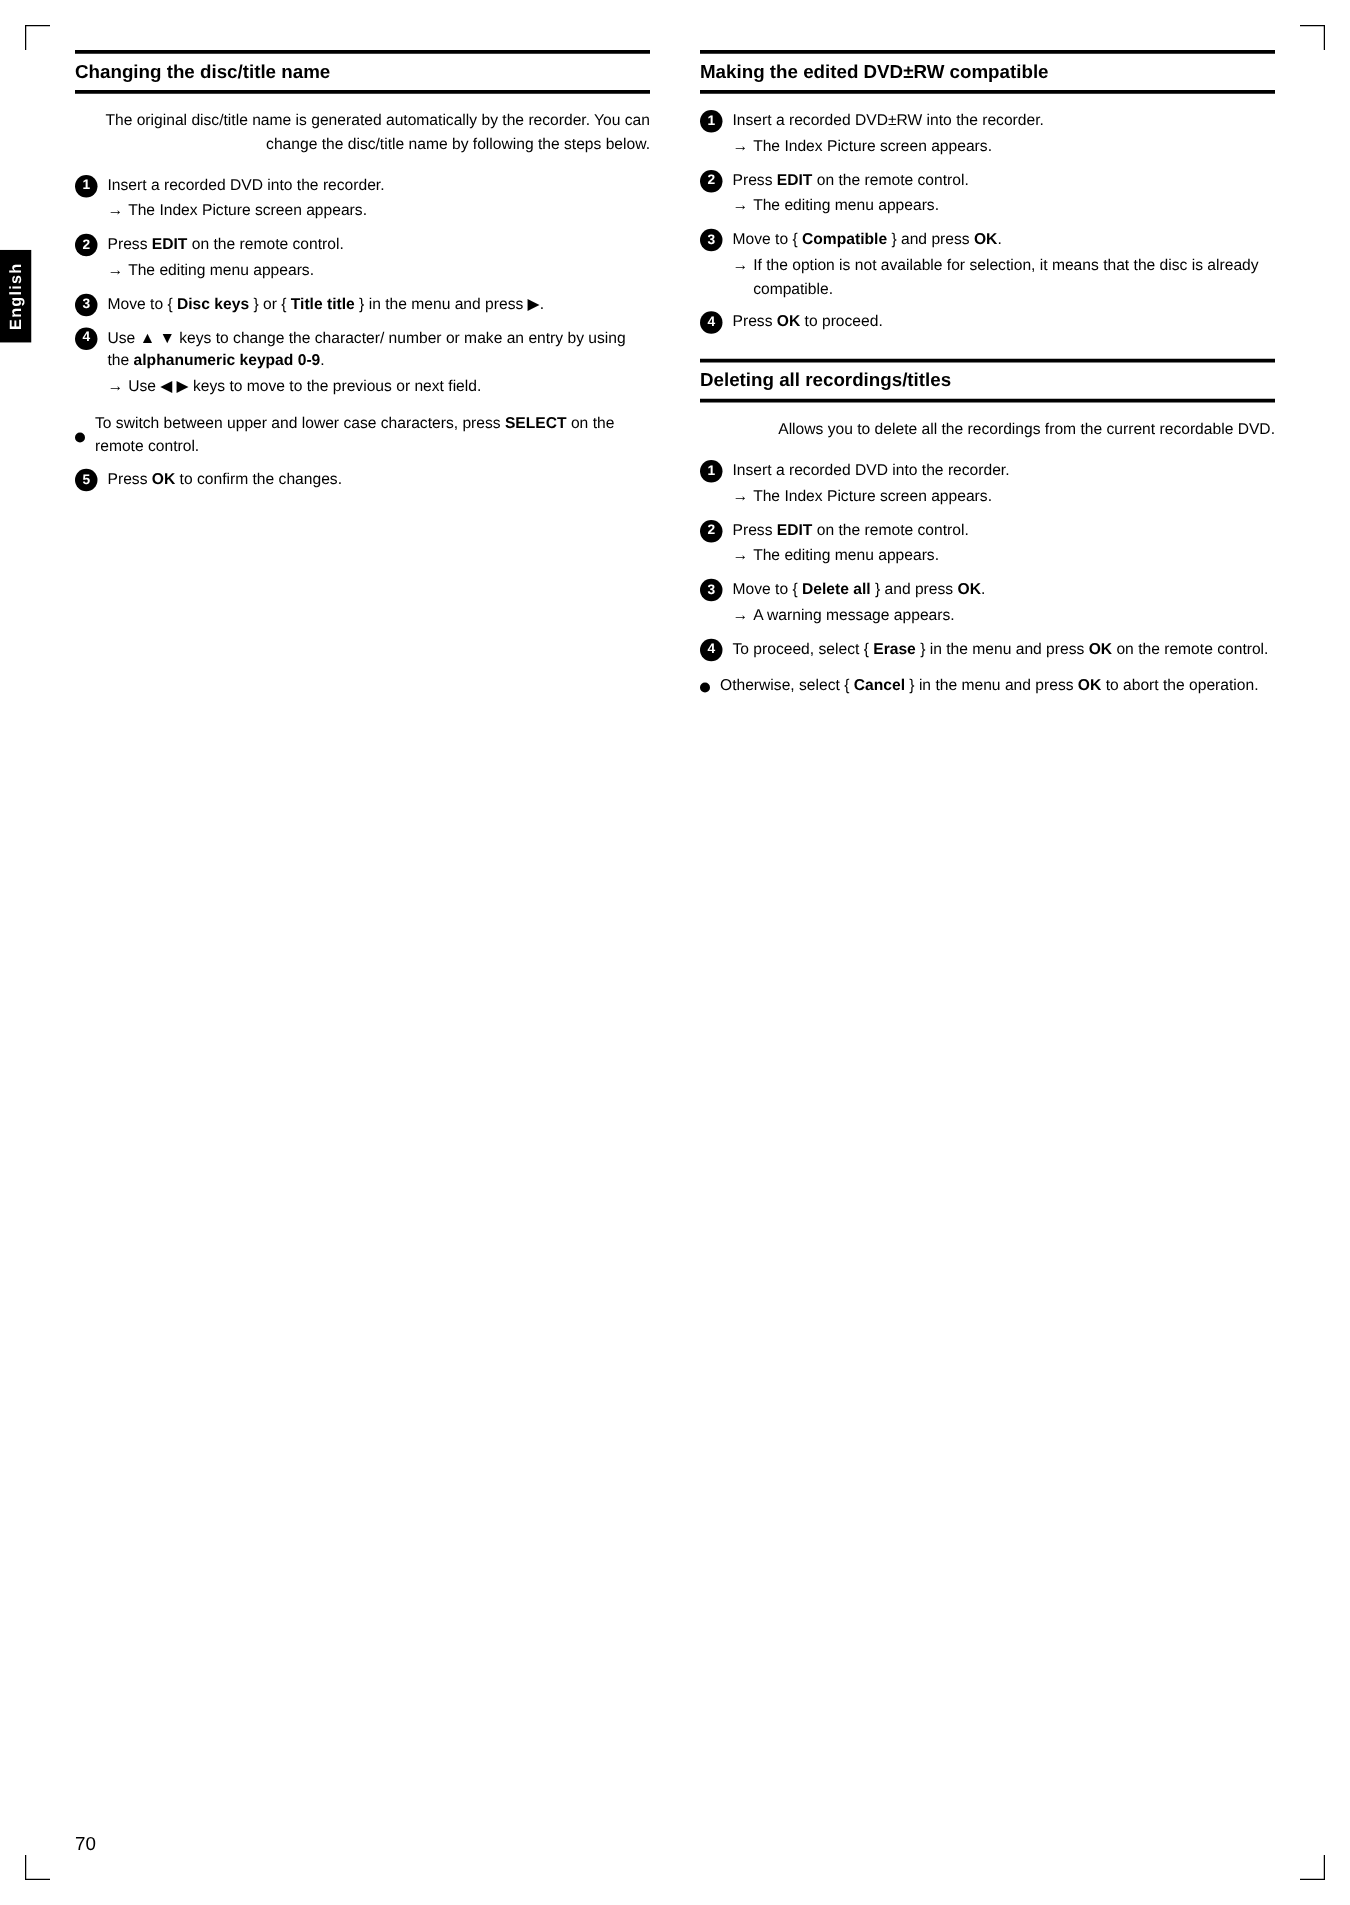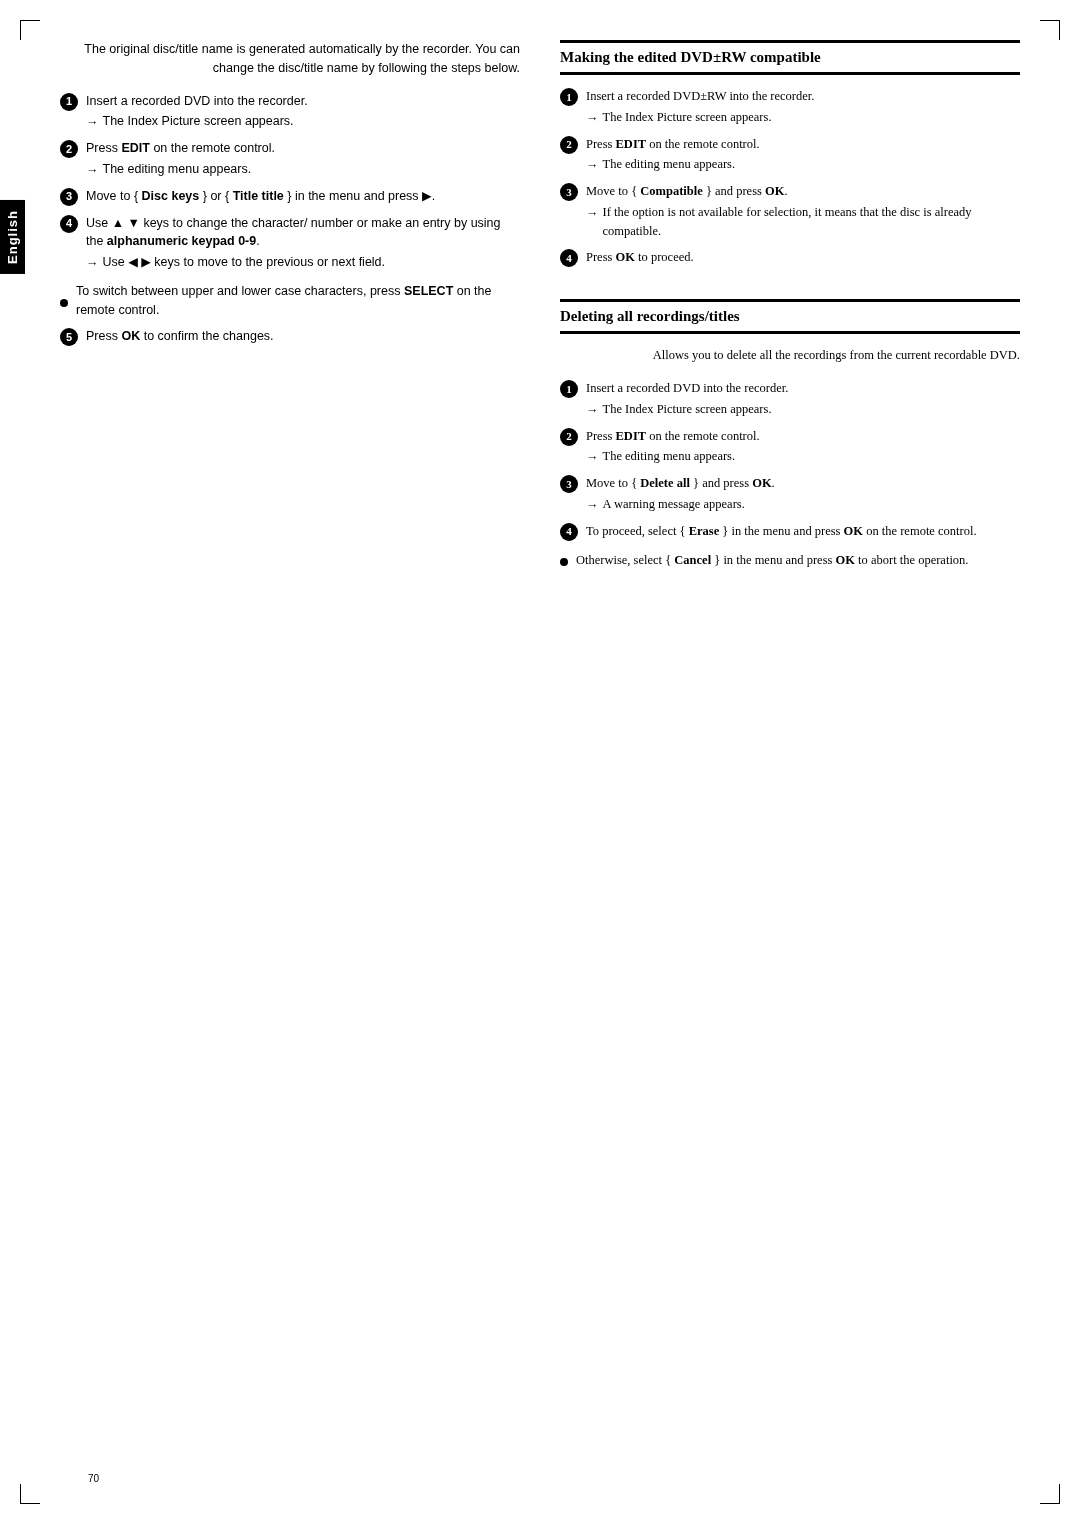--- a/index.html
+++ b/index.html
@@ -63,21 +63,20 @@
     .main-content {
       display: flex;
       gap: 40px;
       margin-top: 0;
     }
     .left-col {
       flex: 1;
     }
     .right-col {
       flex: 1;
-      font-family: Liberation Serif, serif;
     }
 
     
     .section-header {
       border-top: 3px solid #000;
       border-bottom: 3px solid #000;
       padding: 6px 0;
       margin-bottom: 12px;
     }
     .section-title {
@@ -150,22 +149,21 @@
       margin-right: 8px;
       margin-top: 4px;
     }
     .bullet-content { flex: 1; }
 
     
     .page-number {
       position: absolute;
       bottom: 40px;
       left: 60px;
-      font-size: 10px;
-      margin-left: 28px;
+      font-size: 15px;
     }
 
     b { font-weight: bold; }
   </style>
 </head>
 <body>
 
 <div class="page">
 
   <div class="corner-mark corner-tl"></div>
@@ -173,20 +171,23 @@
   <div class="corner-mark corner-bl"></div>
   <div class="corner-mark corner-br"></div>
 
   <div class="sidebar-tab">English</div>
 
 
   <div class="main-content">
 
     <div class="left-col">
 
+      <div class="section-header">
+        <span class="section-title">Changing the disc/title name</span>
+      </div>
 
       <p class="intro-text">The original disc/title name is generated automatically by the recorder. You can change the disc/title name by following the steps below.</p>
 
       <ol class="steps-list">
 
         <li class="step-item">
           <span class="step-number">1</span>
           <div class="step-content">
             Insert a recorded DVD into the recorder.
             <div class="step-sub-arrow">
@@ -287,21 +288,21 @@
 
         <li class="step-item">
           <span class="step-number">4</span>
           <div class="step-content">
             Press <b>OK</b> to proceed.
           </div>
         </li>
 
       </ol>
 
-      <div class="section-header" style="margin-top:32px;">
+      <div class="section-header" style="margin-top:20px;">
         <span class="section-title">Deleting all recordings/titles</span>
       </div>
 
       <p class="intro-text">Allows you to delete all the recordings from the current recordable DVD.</p>
 
       <ol class="steps-list">
 
         <li class="step-item">
           <span class="step-number">1</span>
           <div class="step-content">

